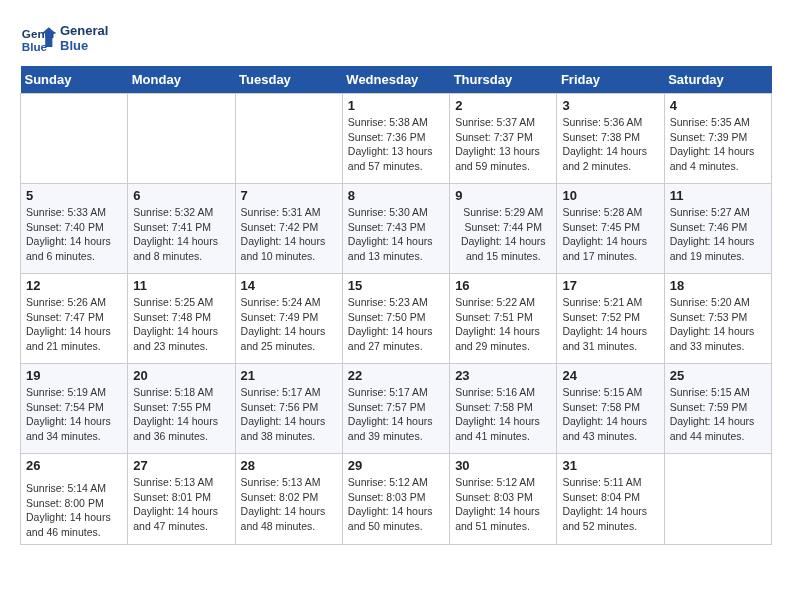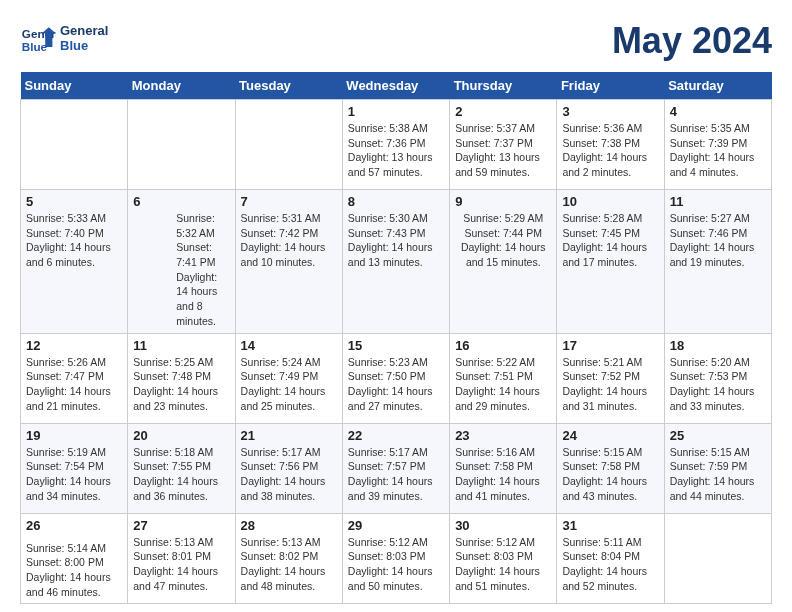--- a/index.html
+++ b/index.html
@@ -92,21 +92,20 @@
       <text x="2" y="20" font-size="13" font-weight="bold" fill="#1a3a6b">General</text>
       <text x="2" y="34" font-size="13" font-weight="bold" fill="#2255a4">Blue</text>
       <polygon points="32,8 40,15 36,15 36,30 28,30 28,15 24,15" fill="#2255a4"></polygon>
     </svg>
     <div>
       <div style="font-size:13px;font-weight:bold;color:#1a3a6b;">General</div>
       <div style="font-size:13px;font-weight:bold;color:#2255a4;">Blue</div>
     </div>
   </div>
   <div class="title-block">
-    <div class="month-title">May 2024</div>
   </div>
 </div>
 
 <table>
   <thead>
     <tr>
     <th class="day-header">Sunday</th>
         <th class="day-header">Monday</th>
         <th class="day-header">Tuesday</th>
         <th class="day-header">Wednesday</th>
@@ -147,21 +146,21 @@
       </tr>
       <tr>
         <td>
           <span class="date-num">5</span>
           <div class="cell-info" style="white-space: pre-line;">Sunrise: 5:33 AM
 Sunset: 7:40 PM
 Daylight: 14 hours and 6 minutes.</div>
         </td>
         <td>
           <span class="date-num">6</span>
-          <div class="cell-info" style="white-space: pre-line; margin-left: 43px;">Sunrise: 5:32 AM
+          <div class="cell-info" style="white-space: pre-line;">Sunrise: 5:32 AM
 Sunset: 7:41 PM
 Daylight: 14 hours and 8 minutes.</div>
         </td>
         <td>
           <span class="date-num">7</span>
           <div class="cell-info" style="white-space: pre-line;">Sunrise: 5:31 AM
 Sunset: 7:42 PM
 Daylight: 14 hours and 10 minutes.</div>
         </td>
         <td>

